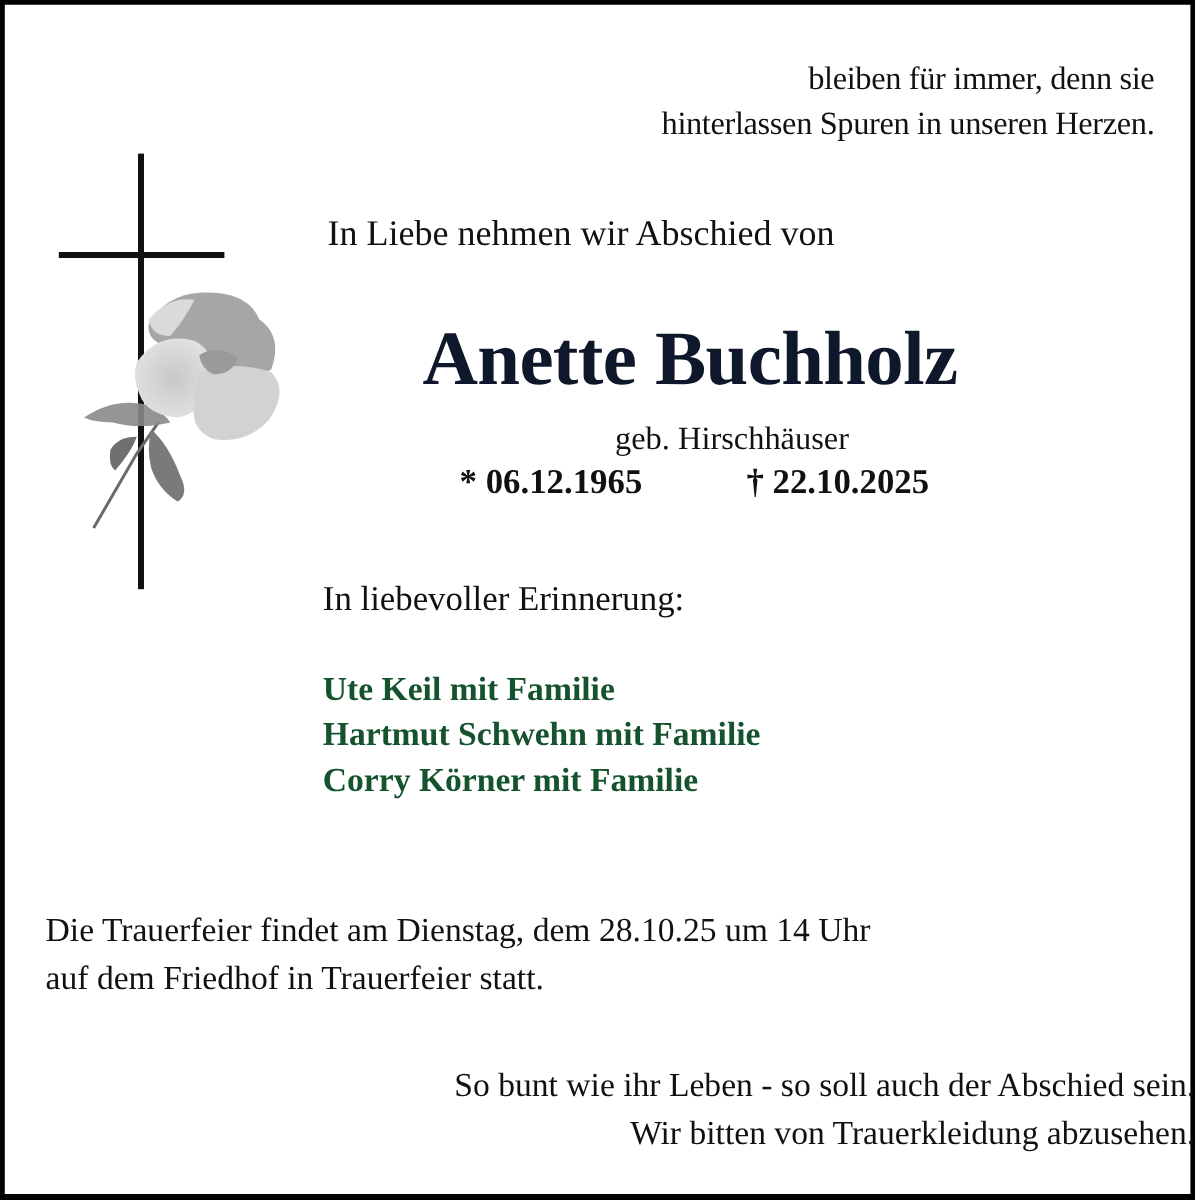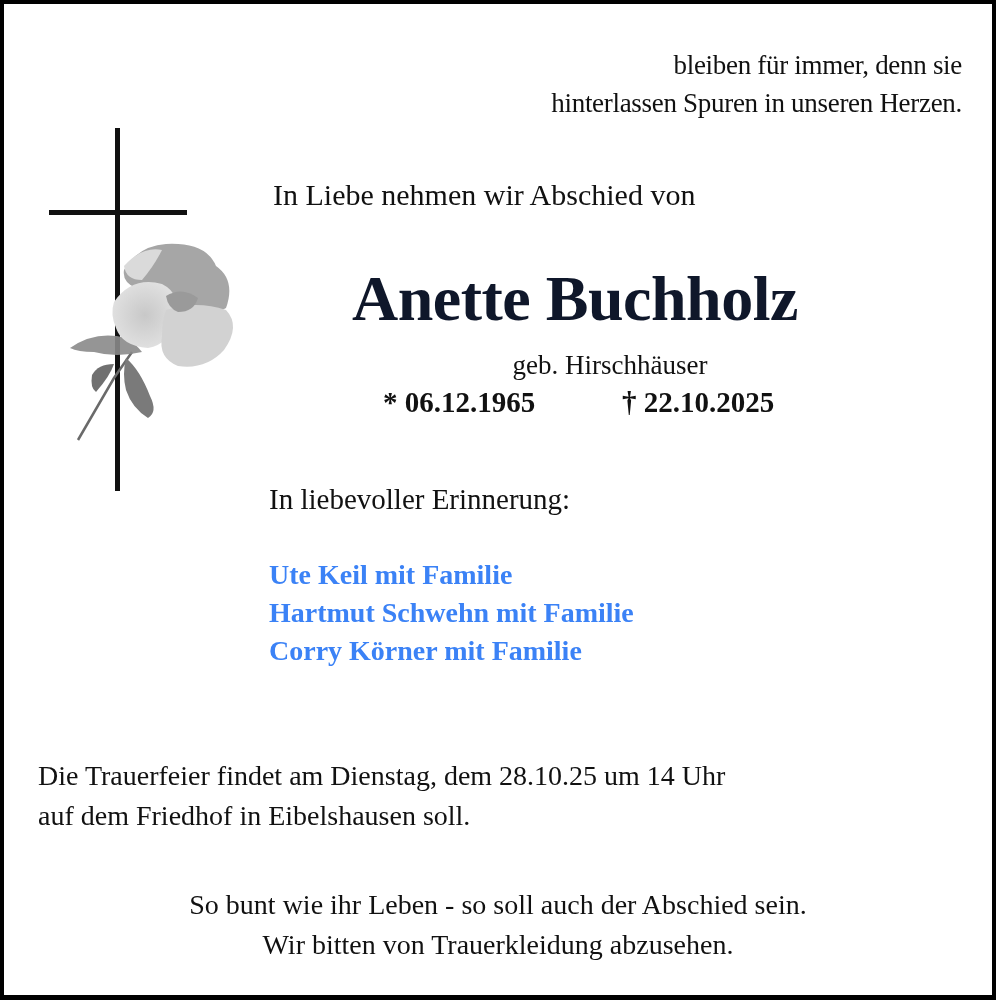--- a/index.html
+++ b/index.html
@@ -7,23 +7,23 @@
   .frame{position:absolute;left:0;top:0;width:996px;height:1000px;box-sizing:border-box;border:4px solid #000;border-bottom-width:5px;}
   .abs{position:absolute;white-space:nowrap;}
   .quote{right:34px;top:46px;text-align:right;font-size:27px;line-height:38px;letter-spacing:-0.3px;}
   .intro{left:273px;top:178px;font-size:30px;}
   .name{left:352px;top:262px;font-size:64px;font-weight:bold;letter-spacing:-0.5px;color:#0f172a;}
   .maiden{left:0;width:996px;top:350px;font-size:27px;font-weight:normal;text-align:center;padding-left:224px;box-sizing:border-box;}
   .birth{left:383px;top:386px;font-size:29px;font-weight:bold;}
   .death{left:622px;top:386px;font-size:29px;font-weight:bold;}
   .memory{left:269px;top:483px;font-size:29px;}
   .mourners{left:269px;top:556px;font-size:28px;font-weight:bold;line-height:38px;}
-  .mourners div{color:#3b82f6;}
+  .mourners div{color:#14532d;}
   .funeral{left:38px;top:756px;font-size:28px;line-height:40px;}
-  .closing{left:0;width:996px;top:885px;font-size:28px;line-height:40px;text-align:center;}
+  .closing{left:0;width:996px;top:885px;font-size:28px;line-height:40px;text-align:right;}
   .cross-v{position:absolute;left:115px;top:128px;width:5px;height:363px;background:#111;}
   .cross-h{position:absolute;left:49px;top:210px;width:138px;height:5px;background:#111;}
 </style>
 </head>
 <body>
 
 <div class="frame"></div>
 
 <div class="abs quote">
   <div>bleiben für immer, denn sie</div>
@@ -65,19 +65,19 @@
 <div class="abs memory">In liebevoller Erinnerung:</div>
 
 <div class="abs mourners">
   <div>Ute Keil mit Familie</div>
   <div>Hartmut Schwehn mit Familie</div>
   <div>Corry Körner mit Familie</div>
 </div>
 
 <div class="abs funeral">
   <div>Die Trauerfeier findet am Dienstag, dem 28.10.25 um 14 Uhr</div>
-  <div>auf dem Friedhof in Eibelshausen soll.</div>
+  <div>auf dem Friedhof in Trauerfeier statt.</div>
 </div>
 
 <div class="abs closing">
   <div>So bunt wie ihr Leben - so soll auch der Abschied sein.</div>
   <div>Wir bitten von Trauerkleidung abzusehen.</div>
 </div>
 
 </body></html>

